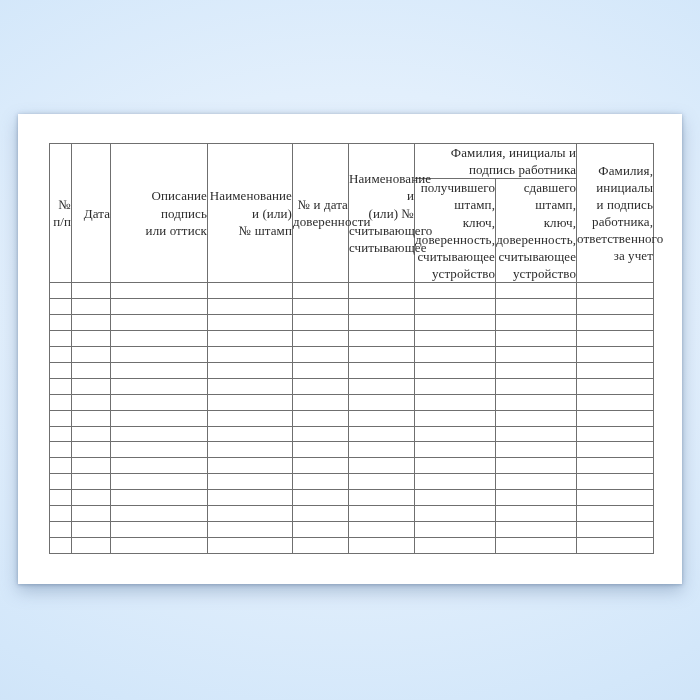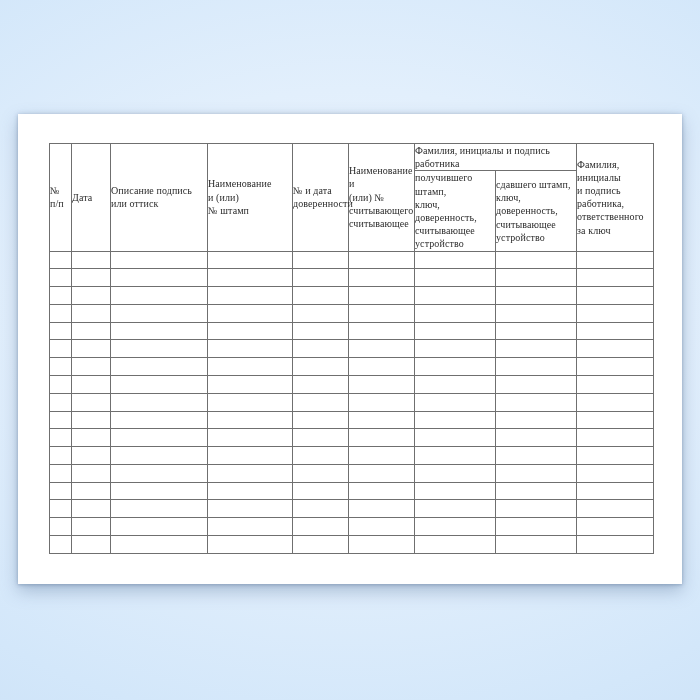--- a/index.html
+++ b/index.html
@@ -35,24 +35,24 @@
     border-collapse: collapse;
     table-layout: fixed;
   }
   .journal th, .journal td {
     border: 1px solid #6f6f6f;
     padding: 0;
     margin: 0;
   }
   .journal th {
     font-weight: normal;
-    font-size: 10px;
+    font-size: 13px;
     line-height: 1.32;
     color: #2b2b2b;
-    text-align: left;
+    text-align: right;
     vertical-align: middle;
     white-space: pre-line;
     letter-spacing: 0.1px;
   }
   .journal td {
     background: #ffffff;
   }
   tr.header-band { height: 27px; }
   tr.header-sub  { height: 44px; }
 </style>
@@ -86,21 +86,21 @@
 доверенности</th>
         <th rowspan="2">Наименование и
 (или) №
 считывающего
 считывающее</th>
         <th colspan="2">Фамилия, инициалы и подпись работника</th>
         <th rowspan="2">Фамилия, инициалы
 и подпись
 работника,
 ответственного
-за ключ</th>
+за учет</th>
       </tr>
       <tr class="header-sub">
         <th>получившего штамп,
 ключ, доверенность,
 считывающее
 устройство</th>
         <th>сдавшего штамп,
 ключ, доверенность,
 считывающее
 устройство</th>

